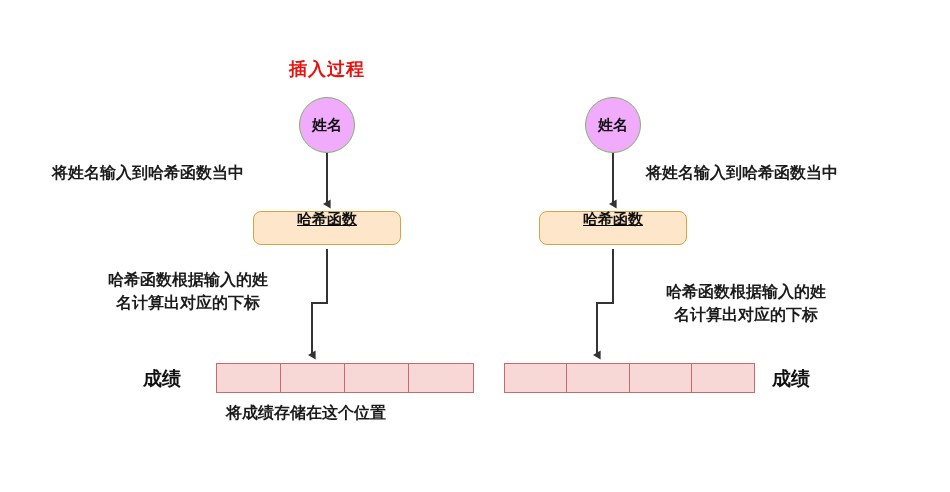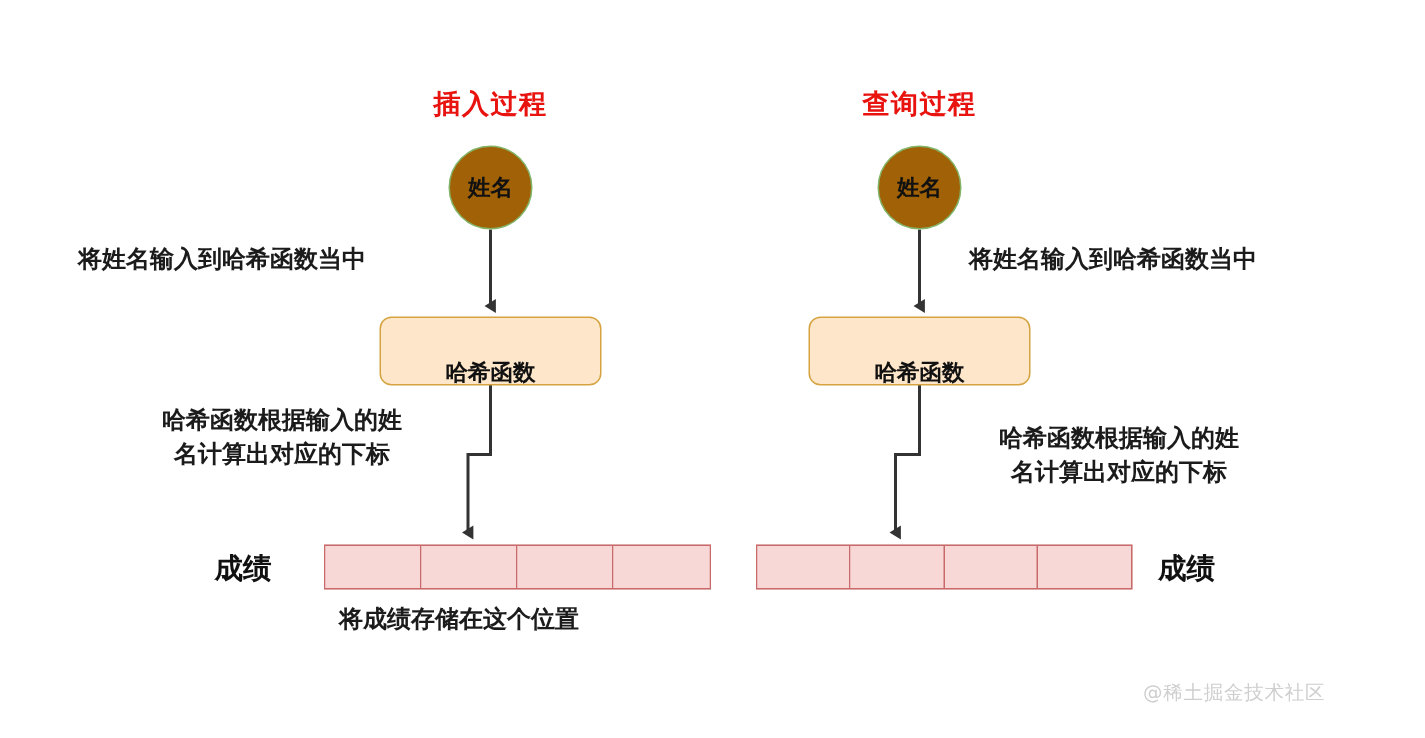--- a/index.html
+++ b/index.html
@@ -27,45 +27,46 @@
     letter-spacing: 1px;
     white-space: nowrap;
     text-align: center;
   }
 
   
   .node-circle {
     width: 56px;
     height: 56px;
     border-radius: 50%;
-    background: #a16207;
+    background: #f0abfc;
     border: 1.6px solid #82b366;
     display: flex;
     align-items: center;
     justify-content: center;
     box-sizing: border-box;
   }
   .node-circle span {
     font-size: 15px;
     color: #111111;
     font-weight: 600;
     line-height: 1;
   }
 
   
   .node-box {
     width: 148px;
-    height: 46px;
+    height: 34px;
     border-radius: 8px;
     background: #fde6c9;
     border: 1.6px solid #d6a341;
     display: flex;
-    align-items: flex-end;
+    align-items: flex-start;
     justify-content: center;
     box-sizing: border-box;
+    text-decoration: underline;
   }
   .node-box span {
     font-size: 15px;
     color: #111111;
     font-weight: 600;
     line-height: 1;
   }
 
   
   .caption {
@@ -160,23 +161,22 @@
 
   <div class="abs array-label" style="left:143px; top:366px;">成绩</div>
 
   <div class="abs array" style="left:216px; top:363px; width:258px;">
     <div class="cell" style="width:25%;"></div>
     <div class="cell" style="width:25%;"></div>
     <div class="cell" style="width:25%;"></div>
     <div class="cell" style="width:25%;"></div>
   </div>
 
-  <div class="abs caption" style="left:226px; top:401px;">将成绩存储在这个位置</div>
-
-  <div class="abs section-title" style="left:533px; top:57px; width:160px;">查询过程</div>
+  <div class="abs caption" style="left:226px; top:401px;font-family:Liberation Serif, serif;">将成绩存储在这个位置</div>
+
 
   <div class="abs node-circle" style="left:585px; top:97px;">
     <span>姓名</span>
   </div>
 
   <div class="abs caption" style="left:646px; top:161px;">将姓名输入到哈希函数当中</div>
 
   <div class="abs node-box" style="left:539px; top:211px;">
     <span>哈希函数</span>
   </div>
@@ -189,15 +189,14 @@
   <div class="abs array" style="left:504px; top:363px; width:251px;">
     <div class="cell" style="width:25%;"></div>
     <div class="cell" style="width:25%;"></div>
     <div class="cell" style="width:25%;"></div>
     <div class="cell" style="width:25%;"></div>
   </div>
 
   <div class="abs array-label" style="left:772px; top:366px;">成绩</div>
 
 
-  <div class="abs watermark" style="left:762px; top:453px;">@稀土掘金技术社区</div>
 
 </div>
 
 </body></html>

